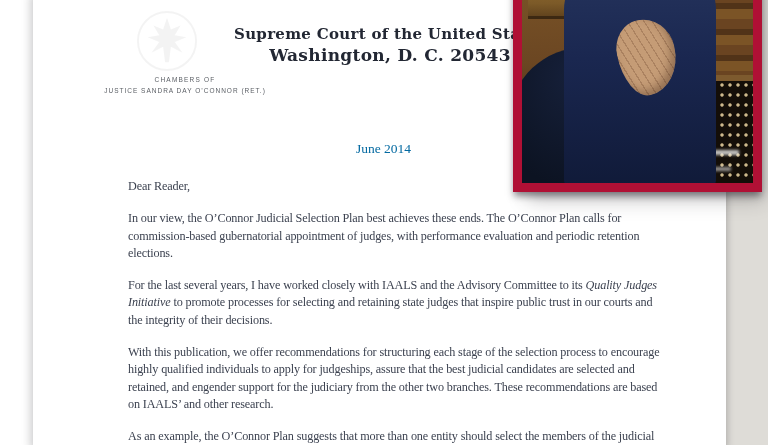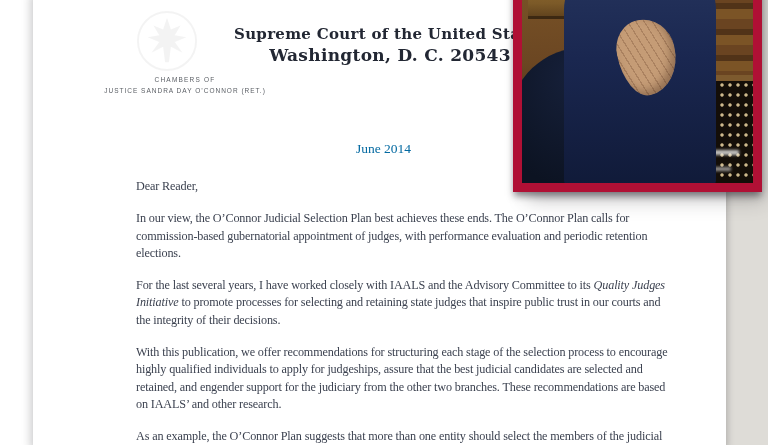--- a/index.html
+++ b/index.html
@@ -26,21 +26,21 @@
 
   .chambers{position:absolute;left:52px;top:82px;width:200px;text-align:center;
             font-family:"Liberation Sans",sans-serif;color:#5c6066;}
   .ch1{font-size:6.5px;letter-spacing:1.2px;line-height:11px;}
   .ch2{font-size:6.5px;letter-spacing:1px;line-height:11px;}
 
   .date{position:absolute;left:323px;top:141px;font-size:13.5px;color:#0369a1;margin-top:8px;}
 
   .body-text{position:absolute;left:87px;top:186px;width:548px;
              font-size:12.2px;line-height:17.3px;letter-spacing:-0.15px;color:#3c4250;}
-  .body-text p{margin:0 0 15px 16px;}
+  .body-text p{margin:0 0 15px 8px;}
   .salutation{margin-bottom:10px;}
   .it{font-style:italic;}
 
   
   .portrait{position:absolute;left:513px;top:-42px;width:231px;height:216px;
             border:9px solid #b01035;z-index:5;
             box-shadow:0 5px 7px -1px rgba(45,42,50,.55), 8px 14px 18px -6px rgba(45,42,50,.28);}
   .photo-inner{position:relative;width:100%;height:100%;overflow:hidden;
                background:linear-gradient(160deg,#6e4a26 0%,#4a2f18 60%,#241709 100%);}
   .wood-left{position:absolute;left:0;top:0;width:82px;height:100%;

